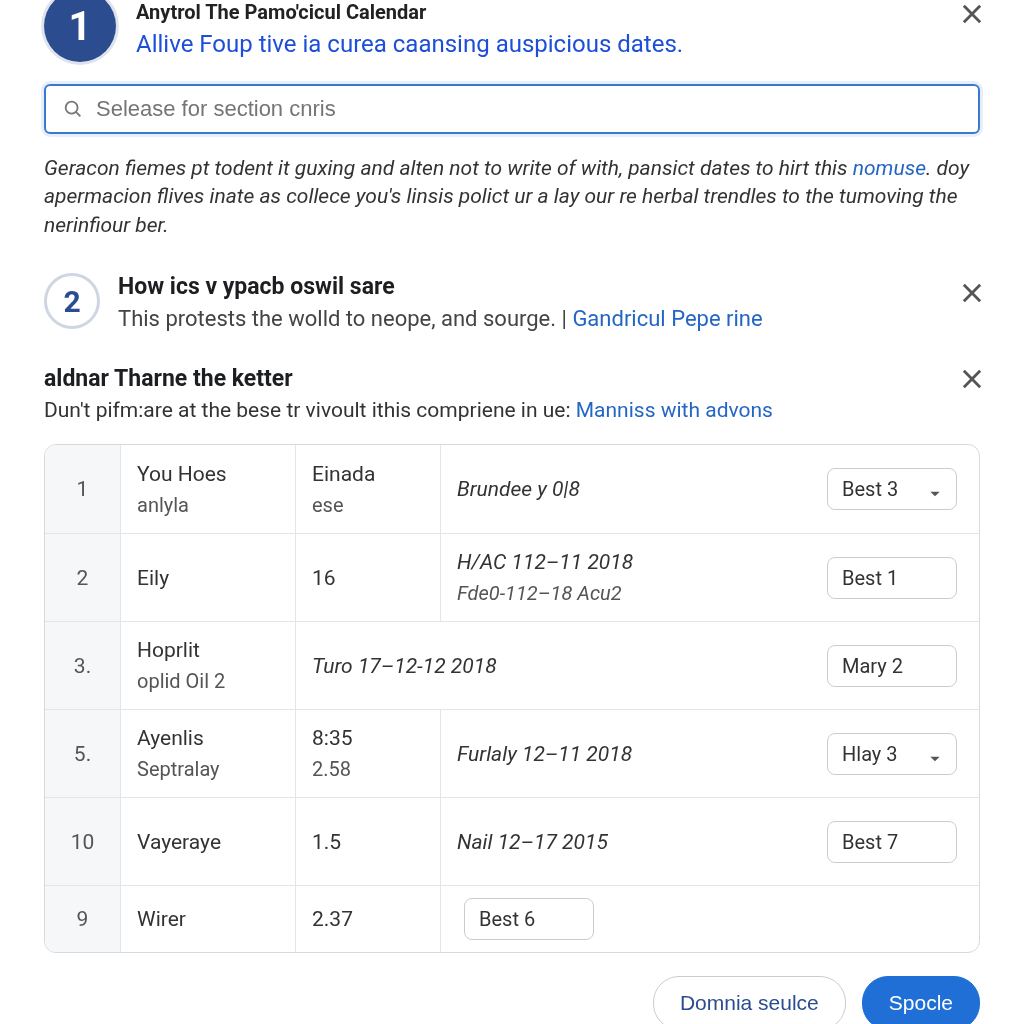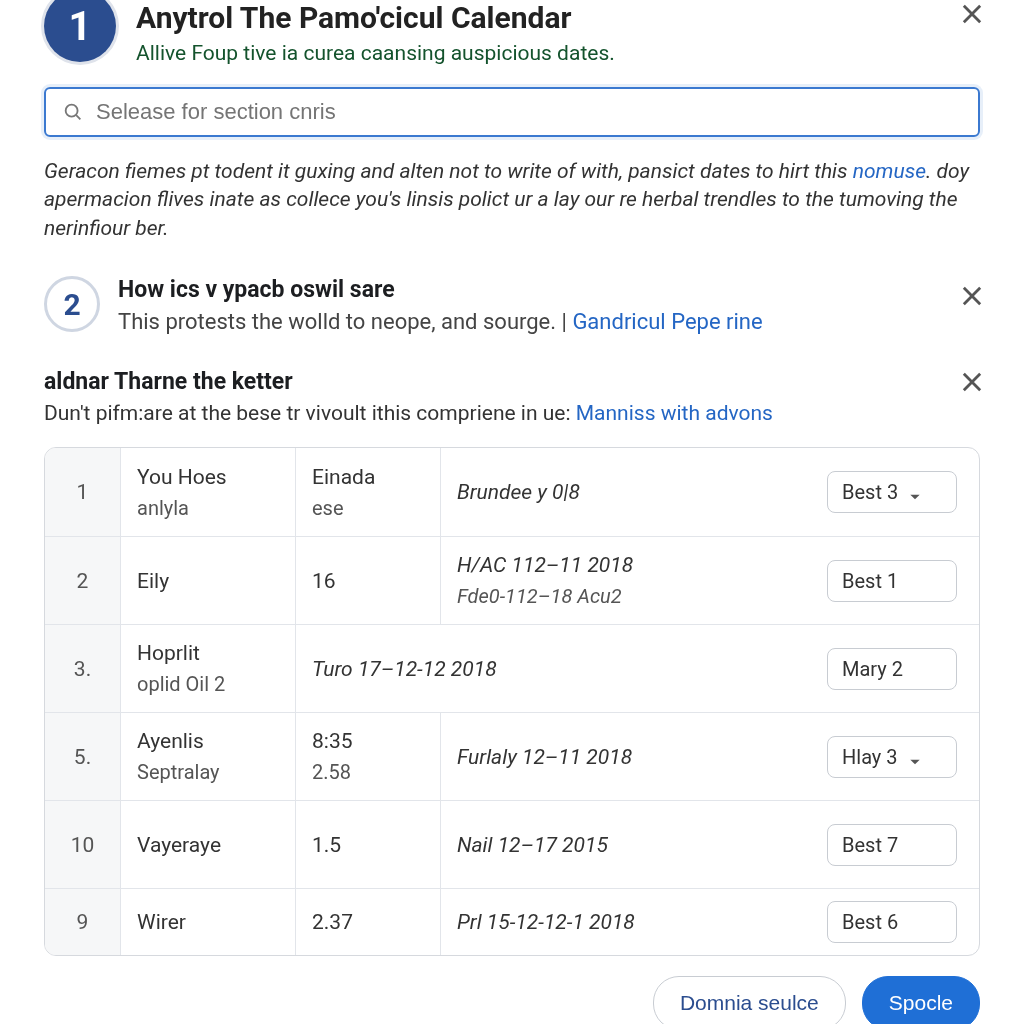--- a/index.html
+++ b/index.html
@@ -14,22 +14,22 @@
   }
   .hdr { display: flex; align-items: flex-start; gap: 20px; padding-top: 0; position: relative; }
   .step-badge {
     width: 72px; height: 72px; border-radius: 50%;
     background: #2b4d8f; color: #fff; display: flex; align-items: center; justify-content: center;
     font-size: 40px; font-weight: 700; flex-shrink: 0;
     box-shadow: 0 0 0 3px #dfe3eb;
     margin-top: -10px;
   }
   .hdr-text { flex: 1; }
-  .hdr-title { font-size: 30px; font-weight: 700; color: #222; margin-bottom: 6px; }
-  .hdr-sub { font-size: 21px; color: #14532d; }
+  .hdr-title { font-size: 20px; font-weight: 700; color: #222; margin-bottom: 6px; }
+  .hdr-sub { font-size: 24px; color: #1d4ed8; }
   .close-x {
     width: 28px; height: 28px; cursor: pointer; color: #555;
     position: absolute; right: -6px; top: 0;
   }
   .close-x svg { width: 100%; height: 100%; }
   .search-wrap {
     margin-top: 22px;
     border: 2px solid #3b79d0;
     border-radius: 6px;
     display: flex; align-items: center;
@@ -71,21 +71,21 @@
   .row.short { min-height: 56px; }
   .cell { display:flex; flex-direction:column; justify-content:center; padding: 12px 16px; font-size: 21px; color:#333;}
   .c-idx { width: 76px; background: #f6f7f8; border-right: 1px solid #e2e5ea; align-items:center; color:#555; }
   .c-a { width: 175px; border-right: 1px solid #e2e5ea; }
   .c-b { width: 145px; border-right: 1px solid #e2e5ea; }
   .c-c { flex: 1; font-style: italic; }
   .c-d { width: 175px; align-items:flex-end; padding-right: 22px; }
   .sel {
     border: 1px solid #c8ccd2; border-radius: 8px;
     padding: 8px 14px; min-width: 130px;
-    display:flex; align-items:center; 
+    display:flex; align-items:center; justify-content:space-between;
     font-size: 20px; color:#333; cursor:pointer; background:#fff;
     gap: 10px;
   }
   .sel .chev { width: 14px; height: 14px; color:#555; flex-shrink:0;}
   .sub { color:#555; font-size: 20px; margin-top:7px;}
   .footer {
     position: fixed; bottom: -6px; right: 44px;
     display:flex; gap: 16px;
   }
   .btn {
@@ -252,23 +252,20 @@
   </div>
 
   <div class="row short">
     <div class="cell c-idx">9</div>
     <div class="cell c-a">
       <span>Wirer</span>
     </div>
     <div class="cell c-b">
       <span>2.37</span>
     </div>
-    <div class="cell c-c">
-      <span>Prl 15-12-12-1 2018</span>
-    </div>
     <div class="cell c-d">
       <div class="sel">
         <span>Best 6</span>
       </div>
     </div>
   </div>
 </div>
 
 <div class="footer">
   <button class="btn btn-sec">Domnia seulce</button>

